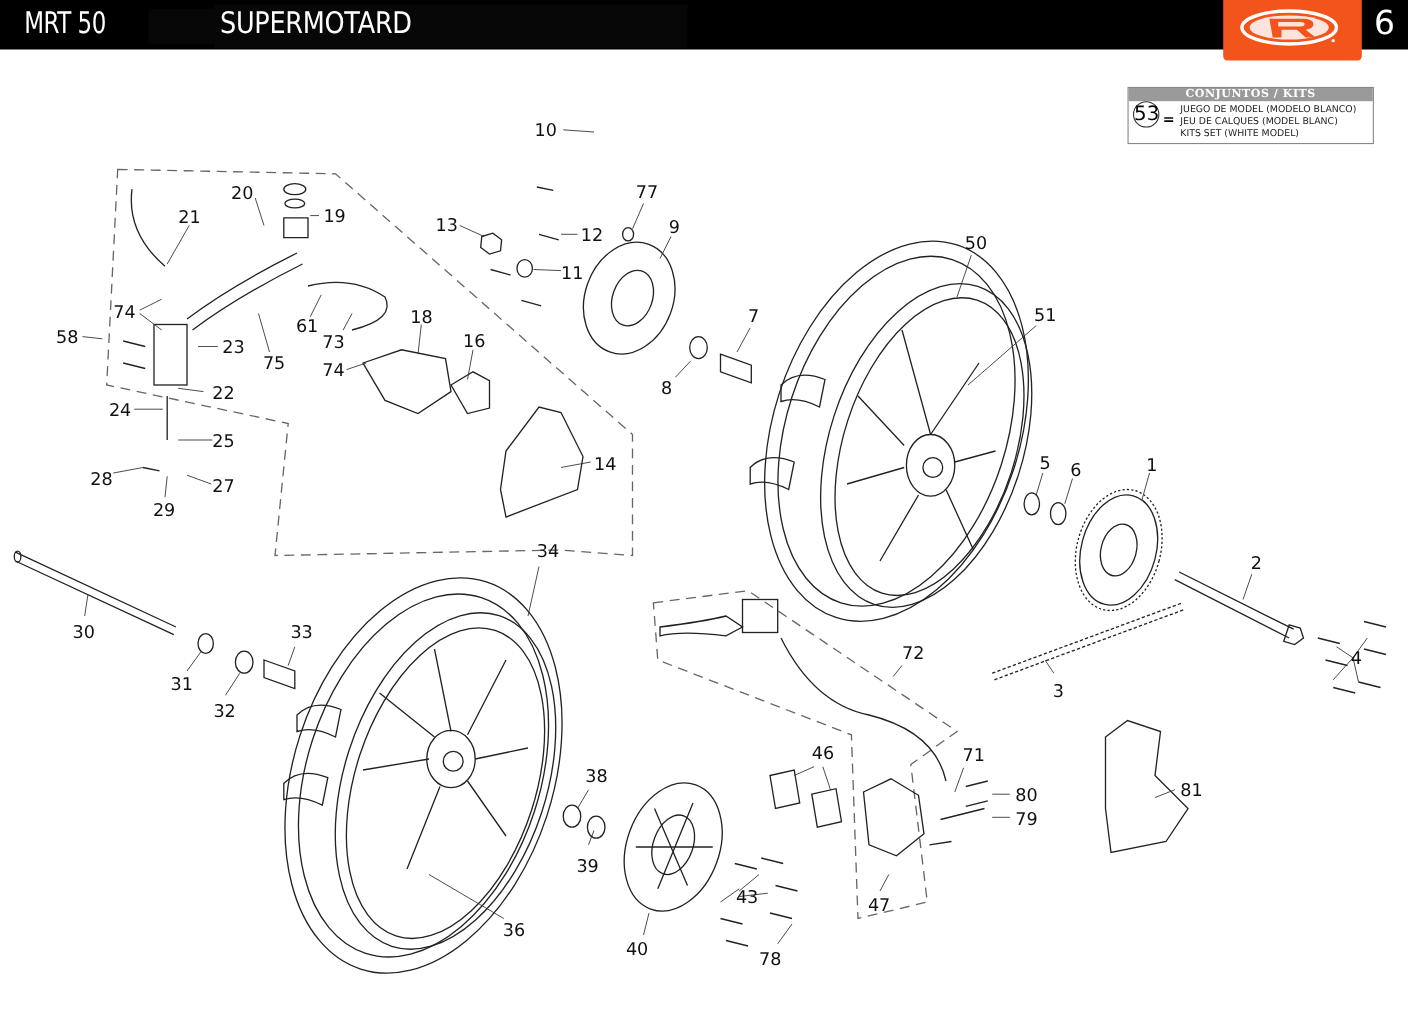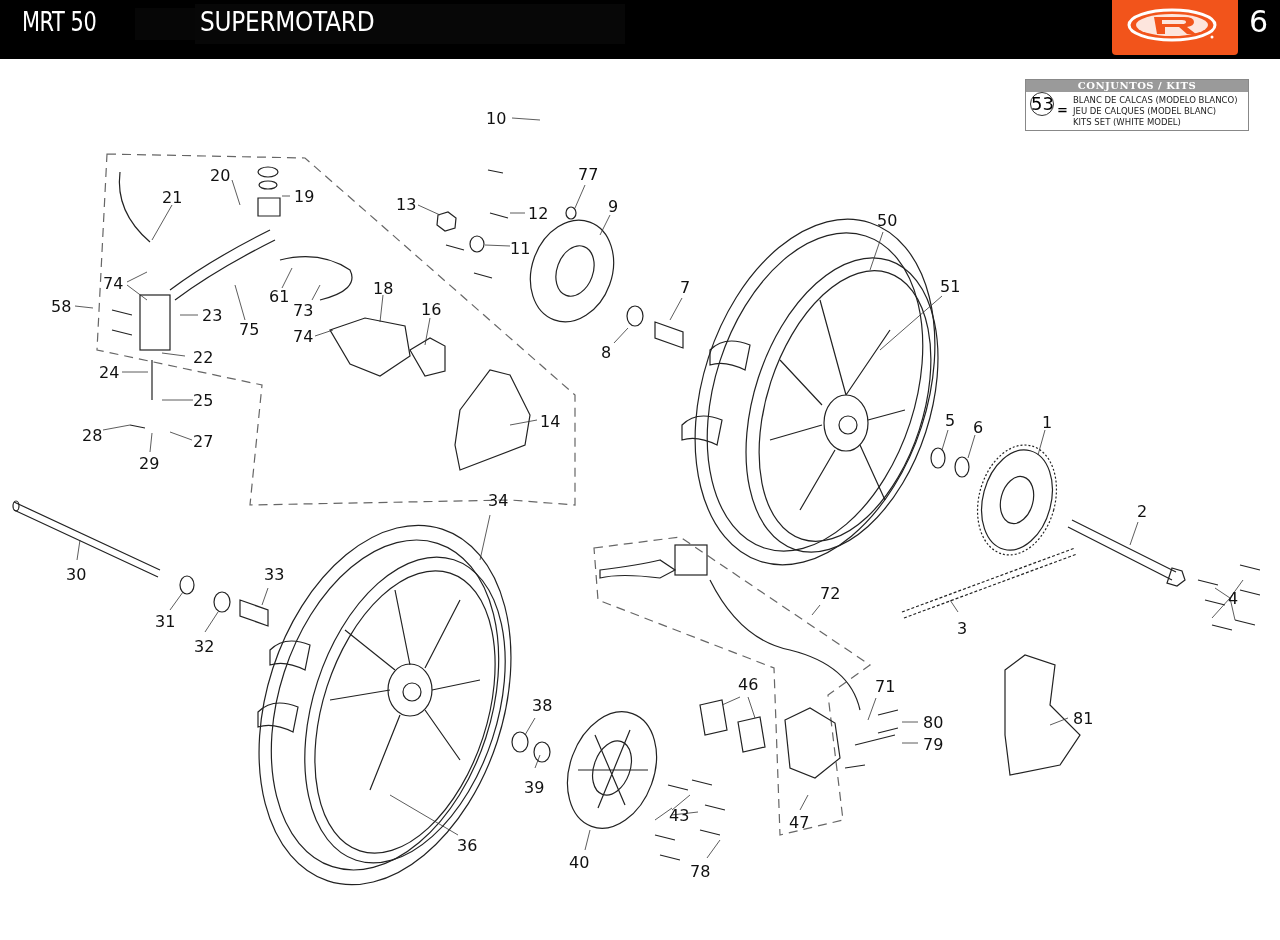--- a/index.html
+++ b/index.html
@@ -1,17 +1,17 @@
 <!DOCTYPE html>
 <html><head>
 <meta charset="utf-8">
 <style>
   html, body { margin: 0; padding: 0; }
   body { width: 1280px; height: 940px; background: #ffffff; position: relative; overflow: hidden; font-family: "DejaVu Sans", sans-serif; }
-  .header { position: absolute; left: 0; top: 0; width: 1280px; height: 59px; background: #000; }
+  .header { position: absolute; left: 0; top: 0; width: 1280px; height: 45px; background: #000; }
   .model { position: absolute; left: 22px; top: 6px; font-size: 27px; color: #fff; font-family: "DejaVu Sans Condensed", "DejaVu Sans", sans-serif; letter-spacing: -0.5px; transform: scaleX(0.86); transform-origin: left; }
   .model-gap { position: absolute; left: 135px; top: 8px; width: 70px; height: 32px; background: #060606; }
   .subtitle-box { position: absolute; left: 195px; top: 4px; width: 430px; height: 40px; background: #070707; }
   .subtitle { position: absolute; left: 200px; top: 6px; font-size: 27px; color: #fff; transform: scaleX(0.86); transform-origin: left; letter-spacing: -0.3px; }
   .logo { position: absolute; left: 1112px; top: 0; width: 126px; height: 55px; background: #f2541b; border-radius: 0 0 4px 4px; }
   .logo svg { position: absolute; left: 14px; top: 6px; }
   .page-num { position: absolute; left: 1249px; top: 4px; font-size: 30px; color: #fff; }
   .kits { position: absolute; left: 1025px; top: 79px; width: 222px; height: 50px; border: 1px solid #888; background: #fff; }
   .kits-head { height: 12px; background: #9a9a9a; color: #fff; font-family: "DejaVu Serif", serif; font-size: 10px; font-weight: bold; text-align: center; line-height: 12px; letter-spacing: 0.5px; }
   .kits-num { position: absolute; left: 4px; top: 12px; width: 22px; height: 22px; border: 1px solid #333; border-radius: 50%; font-size: 18px; line-height: 22px; text-align: center; }
@@ -37,21 +37,21 @@
     </svg>
   </div>
   <div class="page-num">6</div>
 </div>
 
 <div class="kits">
   <div class="kits-head">CONJUNTOS / KITS</div>
   <div class="kits-num">53</div>
   <div class="kits-eq">=</div>
   <div class="kits-lines">
-    <div>BLANC DE CALCAS (MODELO BLANCO)</div>
+    <div>JUEGO DE MODEL (MODELO BLANCO)</div>
     <div>JEU DE CALQUES (MODEL BLANC)</div>
     <div>KITS SET (WHITE MODEL)</div>
   </div>
 </div>
 
 <svg class="diagram" width="1280" height="940" viewBox="0 0 1280 940">
   <g fill="none" stroke="#222" stroke-width="1.2">
 
     <g stroke="#666" stroke-dasharray="9 6">
       <path d="M107 154 L305 158 L575 395 L575 505 L510 500 L250 505 L262 385 L97 350 Z"></path>

